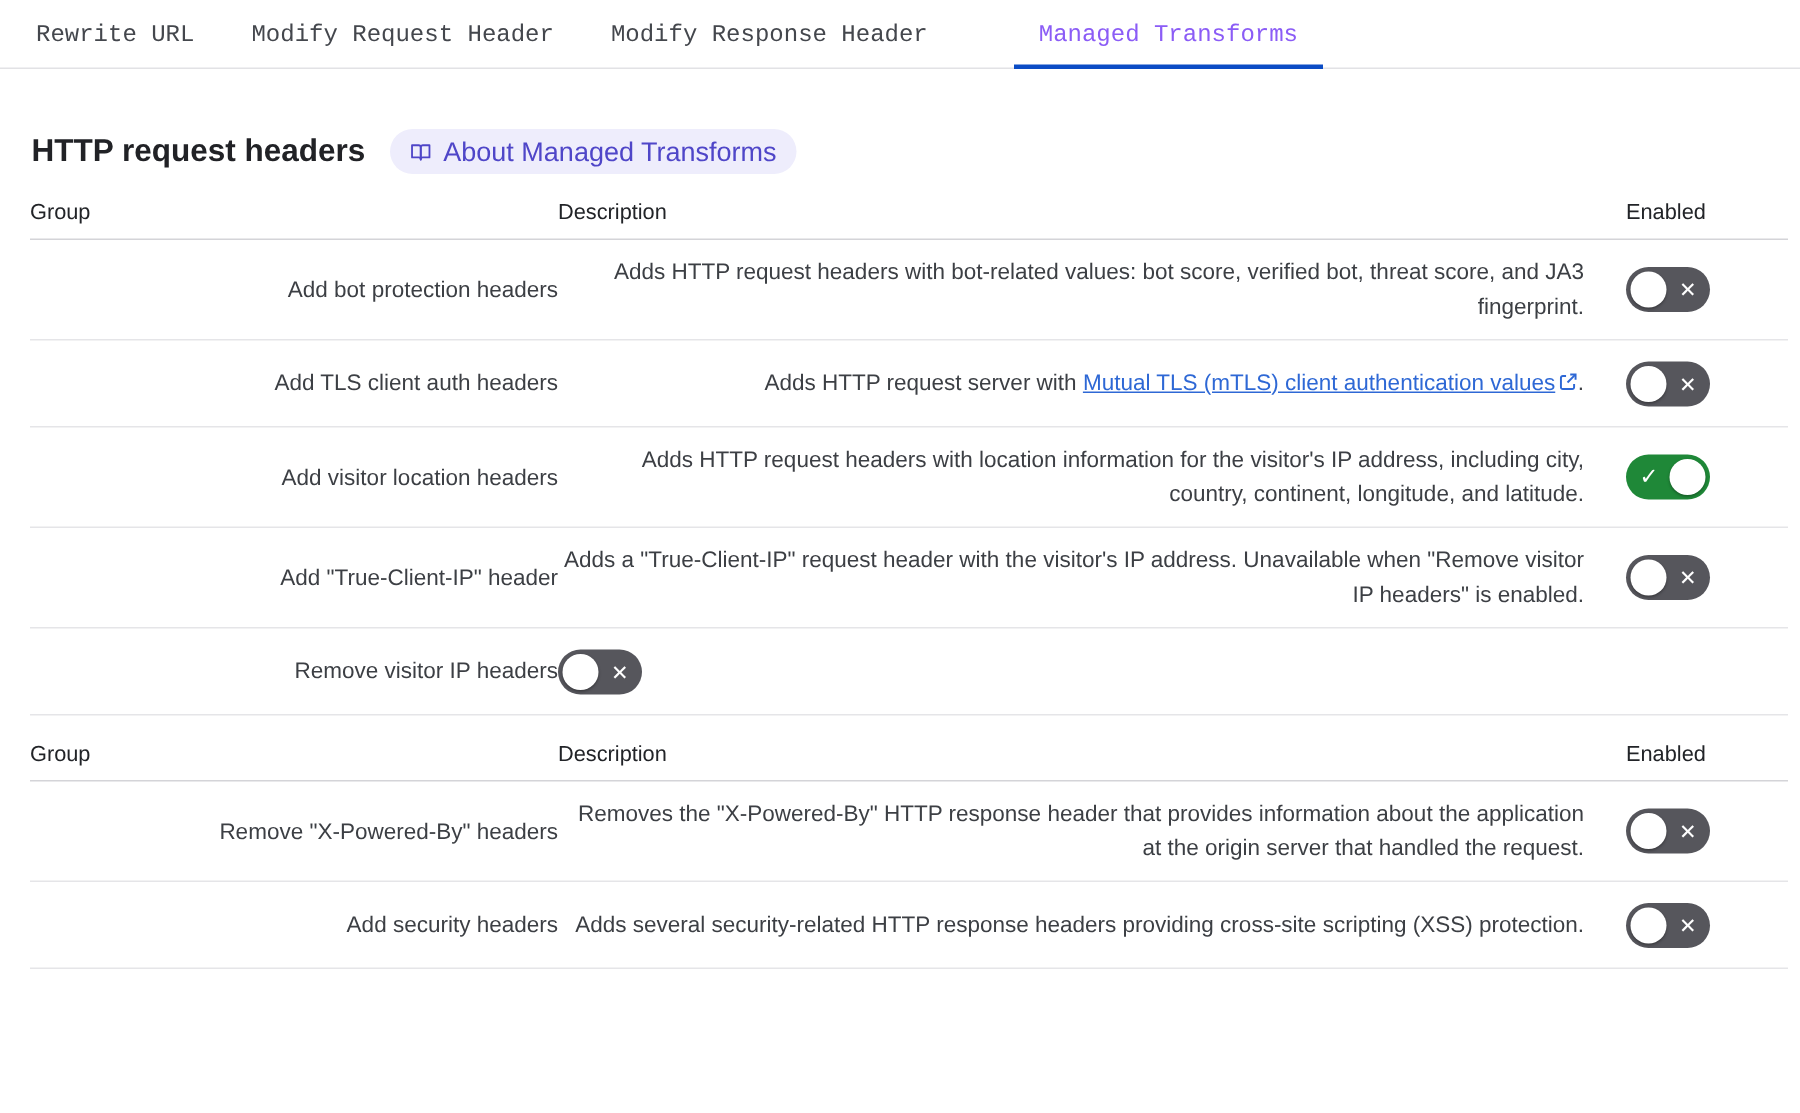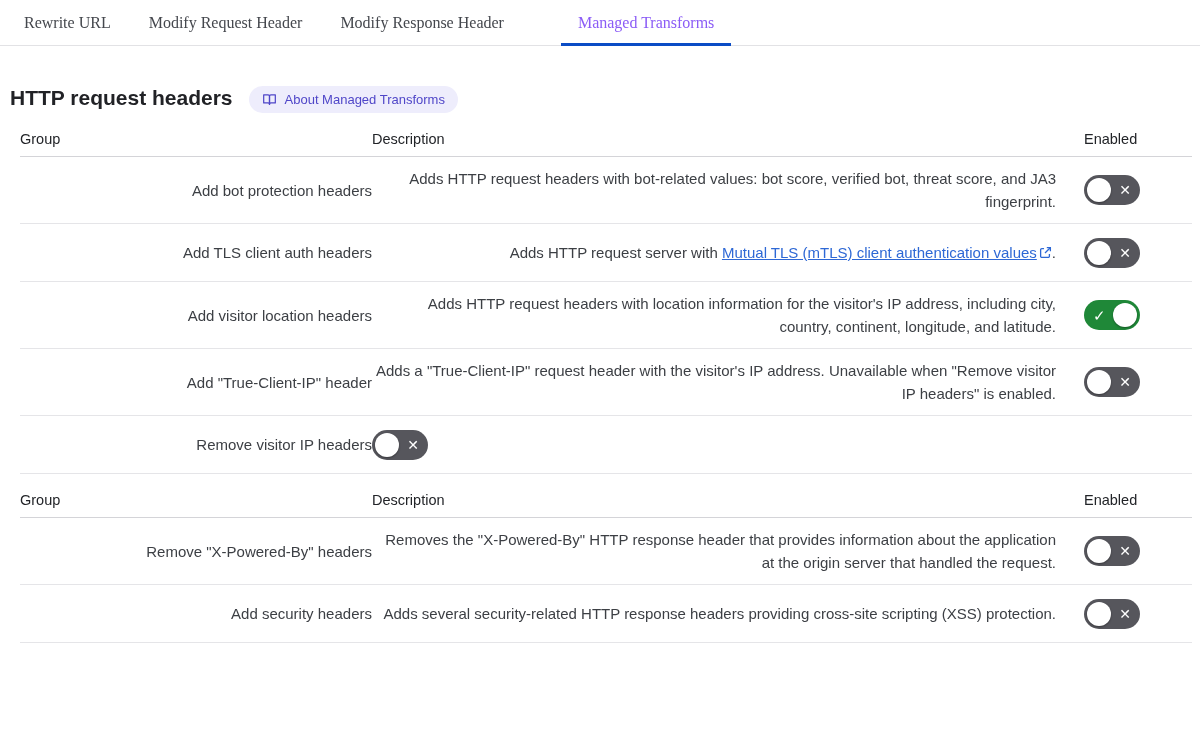--- a/index.html
+++ b/index.html
@@ -13,29 +13,29 @@
     --header-border:#d4d4d8;
     --text-main:#3c3f44;
     --text-dark:#222428;
   }
   *{box-sizing:border-box;}
   html,body{margin:0;padding:0;background:#fff;
     font-family:"Liberation Sans","DejaVu Sans",sans-serif;
     color:var(--text-main);width:1200px;}
   
   .tabbar{display:flex;gap:38px;padding-left:24px;border-bottom:1px solid #e2e2e5;}
-  .tab{font-size:16px;color:#44474d;padding:14px 0 13px;position:relative;cursor:pointer;background:none;border:none;font-family:Liberation Serif, serif;}
+  .tab{font-size:16px;color:#44474d;padding:14px 0 13px;position:relative;cursor:pointer;background:none;border:none;font-family:Liberation Mono, monospace;}
   .tab.active{color:#8b5cf6;font-weight:500;margin-left:36px;}
   .tab.active::after{content:"";position:absolute;left:-17px;right:-17px;bottom:-1px;height:3px;background:var(--accent-blue);}
   
   .section{margin:0 8px 0 10px;}
-  .section-head{display:flex;align-items:flex-start;margin:40px 0 0 0;}
+  .section-head{display:flex;align-items:center;margin:40px 0 0 11px;}
   .section-title{font-size:21px;font-weight:700;color:#212226;margin:0;}
   .badge{display:inline-flex;align-items:center;gap:8px;margin-left:16px;background:var(--badge-bg);
-    color:var(--badge-text);border:none;border-radius:15px;padding:6px 13px;font-size:13px;
+    color:var(--badge-text);border:none;border-radius:15px;padding:6px 13px;font-size:18px;
     font-family:inherit;cursor:pointer;line-height:1;}
   .badge svg{display:block;}
   
   .table{margin:16px 0 0 10px;width:1172px;}
   .thead{display:grid;grid-template-columns:352px minmax(0,1fr) 108px;
     border-bottom:1px solid var(--header-border);padding-bottom:9px;margin-top:18px;}
   .th{font-size:14.5px;font-weight:400;color:var(--text-dark);}
   .row{display:grid;grid-template-columns:352px minmax(0,1fr) 108px;align-items:center;
     border-bottom:1px solid var(--row-border);padding:10px 0;min-height:58px;text-align:right;}
   .cell{font-size:15px;line-height:23px;color:var(--text-main);}

